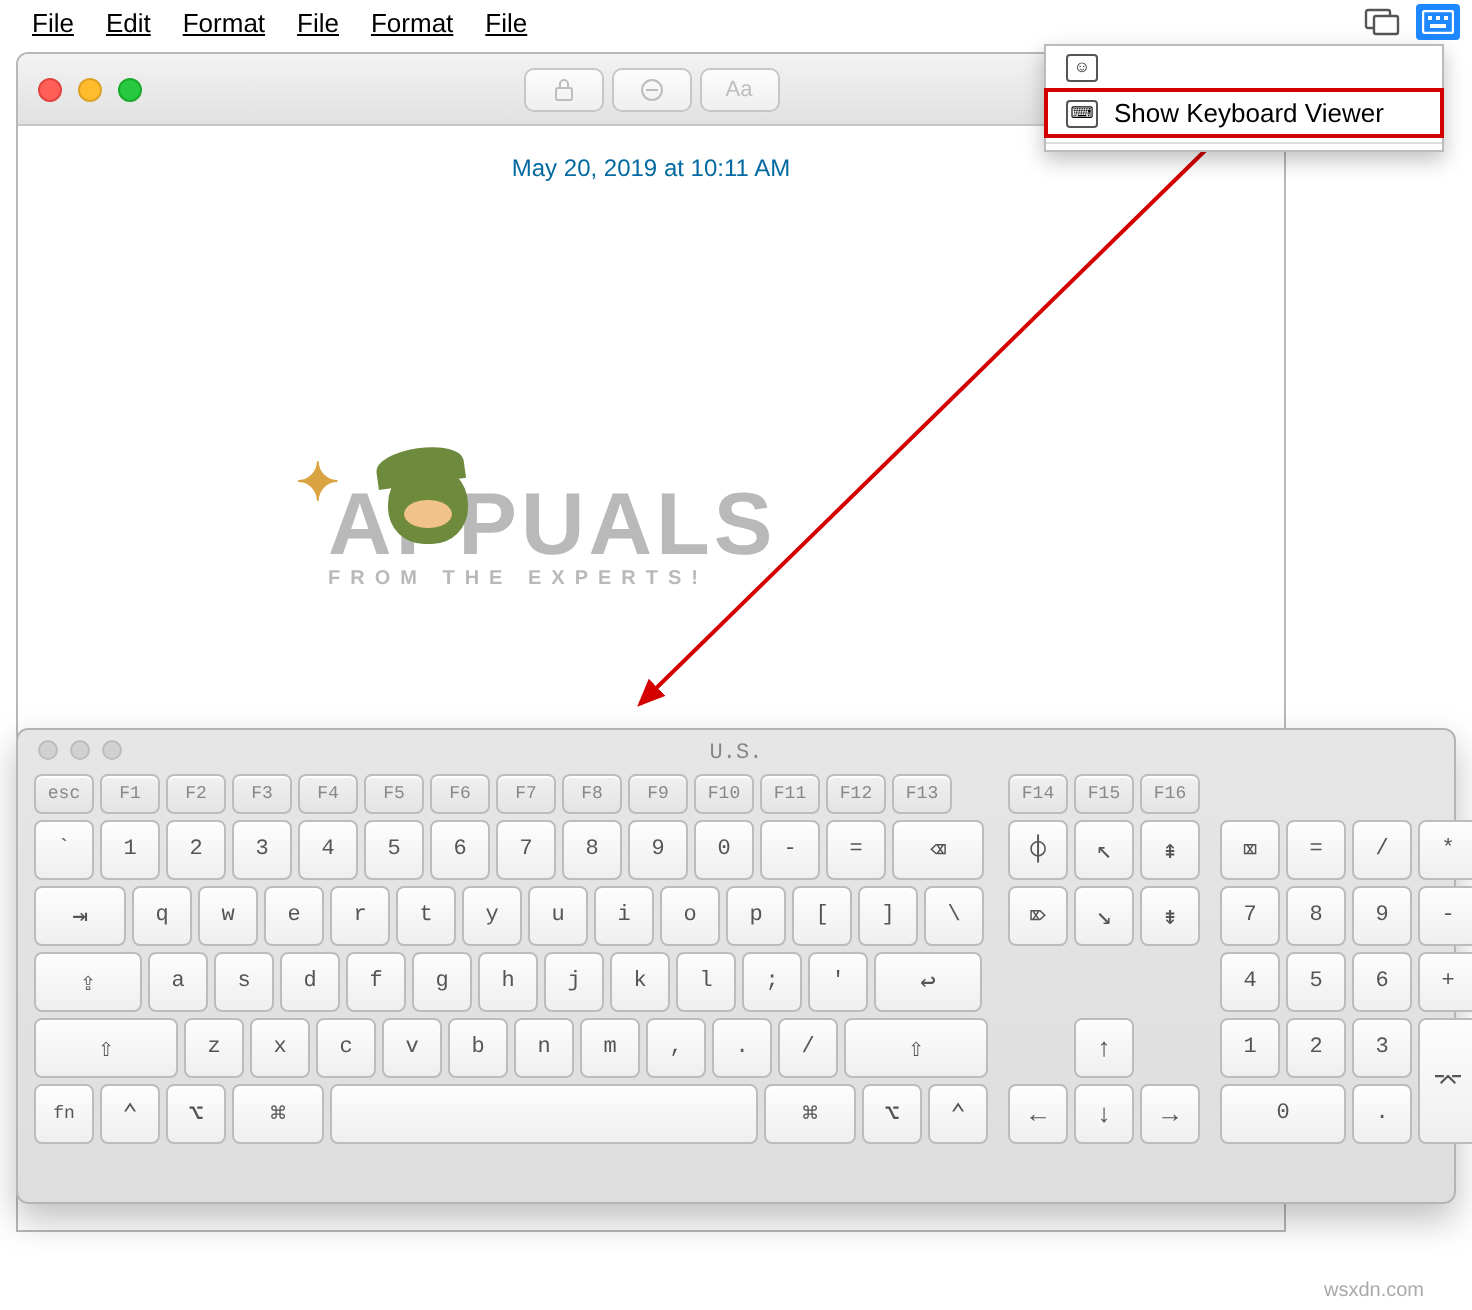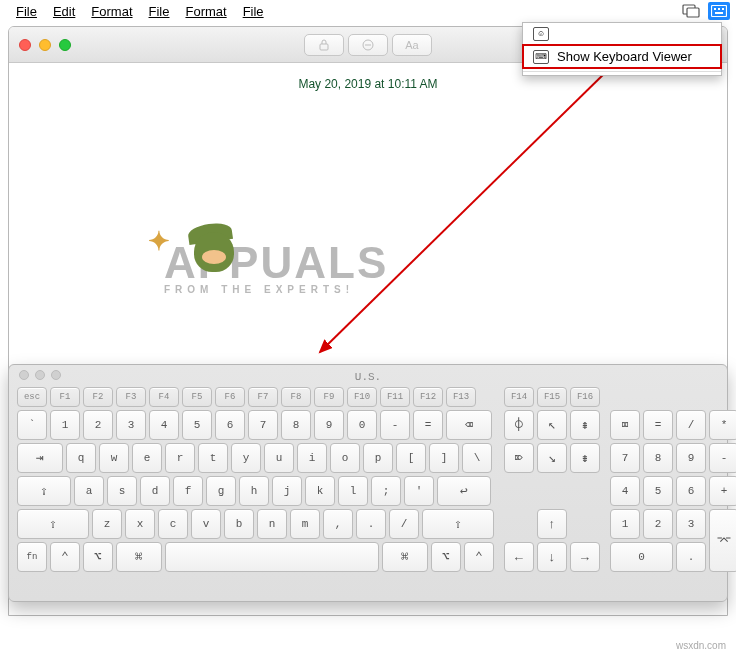--- a/index.html
+++ b/index.html
@@ -14,32 +14,32 @@
 .tray svg { display: block; }
 
 
 .dropdown { position: absolute; top: 22px; right: 14px; width: 200px; background: #fff; border: 1px solid #bbb; box-shadow: 0 4px 10px rgba(0,0,0,.25); font-size: 13px; z-index: 50; }
 .dropdown .dd-item { display: flex; align-items: center; padding: 4px 10px; gap: 8px; cursor: default; }
 .dropdown .dd-sep { height: 1px; background: #ddd; margin: 3px 0; }
 .dropdown .dd-item.highlight { outline: 2px solid #d40000; outline-offset: -1px; }
 .dd-icon { width: 16px; height: 14px; border: 1px solid #555; border-radius: 2px; display: flex; align-items: center; justify-content: center; font-size: 8px; line-height: 1; }
 
 
-.window { position: absolute; top: 26px; left: 8px; width: 720px; height: 590px; border: 1px solid #b8b8b8; border-radius: 6px 6px 0 0; background: #fff; overflow: hidden; }
+.window { position: absolute; top: 26px; left: 8px; width: 635px; height: 590px; border: 1px solid #b8b8b8; border-radius: 6px 6px 0 0; background: #fff; overflow: hidden; }
 .titlebar { height: 36px; background: linear-gradient(#f3f3f3,#e1e1e1); border-bottom: 1px solid #c8c8c8; display: flex; align-items: center; padding: 0 10px; position: relative; }
 .traffic { display: flex; gap: 8px; }
 .traffic span { width: 12px; height: 12px; border-radius: 50%; display: block; }
 .tl-close { background: #ff5f56; border: 1px solid #e0443e; }
 .tl-min { background: #ffbd2e; border: 1px solid #dea123; }
 .tl-max { background: #27c93f; border: 1px solid #1aab29; }
 .toolbar-pills { position: absolute; left: 50%; transform: translateX(-50%); display: flex; gap: 4px; }
 .pill { width: 40px; height: 22px; border: 1px solid #c7c7c7; border-radius: 5px; background: linear-gradient(#fdfdfd,#efefef); display: flex; align-items: center; justify-content: center; color: #bdbdbd; font-size: 11px; }
 
 .doc-body { padding: 14px; position: relative; height: calc(100% - 36px); }
-.timestamp { text-align: center; font-size: 12px; color: #14532d; }
+.timestamp { text-align: center; font-size: 12px; color: #0369a1; }
 
 .watermark { position: absolute; left: 155px; top: 175px; color: #b9b9b9; font-family: Arial, sans-serif; }
 .watermark .big { font-size: 44px; font-weight: 800; letter-spacing: 2px; }
 .watermark .sub { font-size: 10px; letter-spacing: 5px; font-weight: 700; margin-top: -4px; }
 .watermark .face { position: absolute; left: 30px; top: -6px; width: 40px; height: 40px; background: #6e8b3d; border-radius: 50% 50% 45% 45%; }
 .watermark .face::after { content:""; position:absolute; left:8px; top:18px; width:24px; height:14px; background:#f2c28b; border-radius:50%; }
 .watermark .beret { position:absolute; left:24px; top:-14px; width:44px; height:18px; background:#6e8b3d; border-radius:50% 50% 0 0; transform:rotate(-8deg);}
 .watermark .bang { position:absolute; left:-16px; top:-12px; color:#d9a441; font-size:26px; font-weight:900; }
 
 
@@ -70,21 +70,21 @@
 .arrow-cluster { display: grid; grid-template-columns: repeat(3,30px); grid-template-rows: 30px 30px; gap: 3px; justify-content: center; }
 .arrow-cluster .up { grid-column: 2; grid-row: 1; }
 .arrow-cluster .left { grid-column: 1; grid-row: 2; }
 .arrow-cluster .down { grid-column: 2; grid-row: 2; }
 .arrow-cluster .right { grid-column: 3; grid-row: 2; }
 
 .np-grid { display: grid; grid-template-columns: repeat(4,30px); grid-auto-rows: 30px; gap: 3px; }
 .np-grid .tall2 { grid-row: span 2; height: 63px; }
 .np-grid .wide2c { grid-column: span 2; min-width: 63px; }
 
-.footer-credit { position: absolute; bottom: 4px; right: 10px; font-size: 10px; color: #aaa; text-align: center; }
+.footer-credit { position: absolute; bottom: 4px; right: 24px; font-size: 10px; color: #aaa; text-align: center; }
 </style>
 </head>
 <body>
 
 <div class="menubar">
   <span class="menu-item">File</span>
   <span class="menu-item">Edit</span>
   <span class="menu-item">Format</span>
   <span class="menu-item">File</span>
   <span class="menu-item">Format</span>

